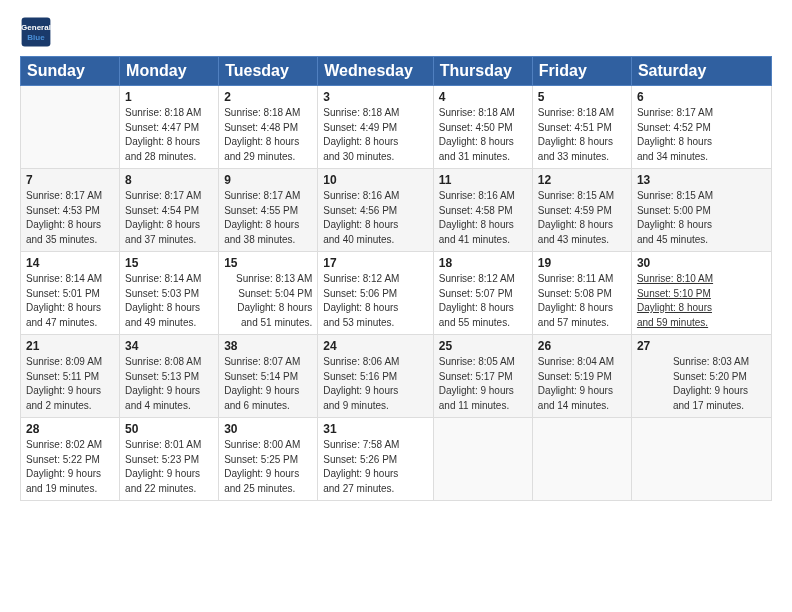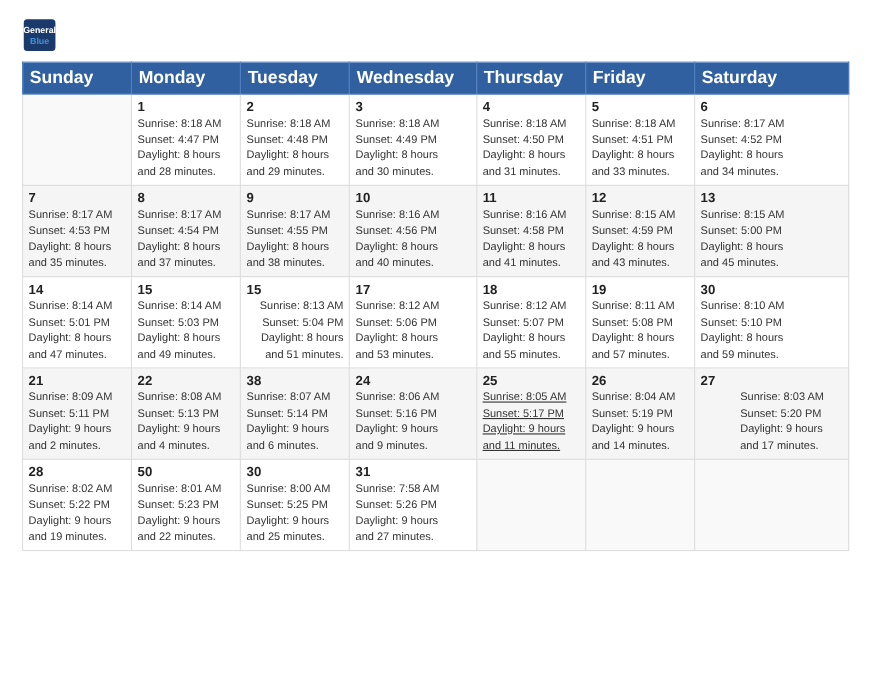--- a/index.html
+++ b/index.html
@@ -256,36 +256,36 @@
           </td>
           <td>
             <span class="day-number">19</span>
             <div class="day-info" style="white-space: pre-line;">Sunrise: 8:11 AM
 Sunset: 5:08 PM
 Daylight: 8 hours
 and 57 minutes.</div>
           </td>
           <td>
             <span class="day-number">30</span>
-            <div class="day-info" style="white-space: pre-line;">Sunrise: 8:10 AM
+            <div class="day-info" style="white-space: pre-line; text-decoration: underline;">Sunrise: 8:10 AM
 Sunset: 5:10 PM
 Daylight: 8 hours
 and 59 minutes.</div>
           </td>
         </tr>
         <tr>
           <td>
             <span class="day-number">21</span>
             <div class="day-info" style="white-space: pre-line;">Sunrise: 8:09 AM
 Sunset: 5:11 PM
 Daylight: 9 hours
 and 2 minutes.</div>
           </td>
           <td>
-            <span class="day-number">22</span>
+            <span class="day-number">34</span>
             <div class="day-info" style="white-space: pre-line;">Sunrise: 8:08 AM
 Sunset: 5:13 PM
 Daylight: 9 hours
 and 4 minutes.</div>
           </td>
           <td>
             <span class="day-number">38</span>
             <div class="day-info" style="white-space: pre-line;">Sunrise: 8:07 AM
 Sunset: 5:14 PM
 Daylight: 9 hours
@@ -293,21 +293,21 @@
           </td>
           <td>
             <span class="day-number">24</span>
             <div class="day-info" style="white-space: pre-line;">Sunrise: 8:06 AM
 Sunset: 5:16 PM
 Daylight: 9 hours
 and 9 minutes.</div>
           </td>
           <td>
             <span class="day-number">25</span>
-            <div class="day-info" style="white-space: pre-line; text-decoration: underline;">Sunrise: 8:05 AM
+            <div class="day-info" style="white-space: pre-line;">Sunrise: 8:05 AM
 Sunset: 5:17 PM
 Daylight: 9 hours
 and 11 minutes.</div>
           </td>
           <td>
             <span class="day-number">26</span>
             <div class="day-info" style="white-space: pre-line;">Sunrise: 8:04 AM
 Sunset: 5:19 PM
 Daylight: 9 hours
 and 14 minutes.</div>

